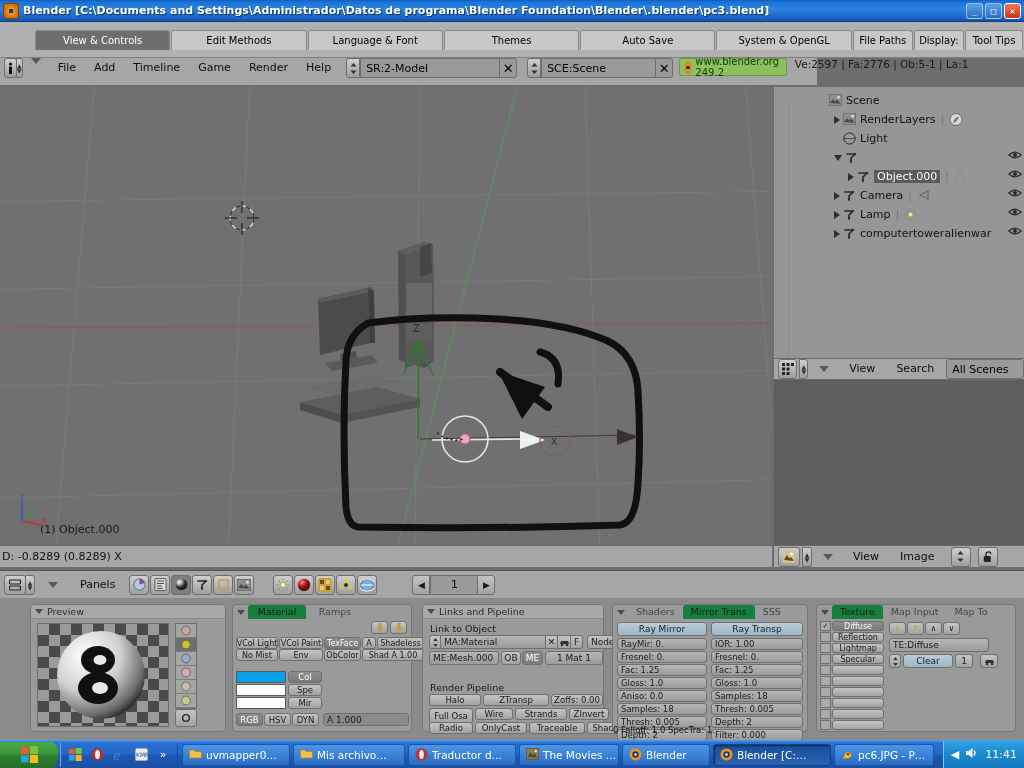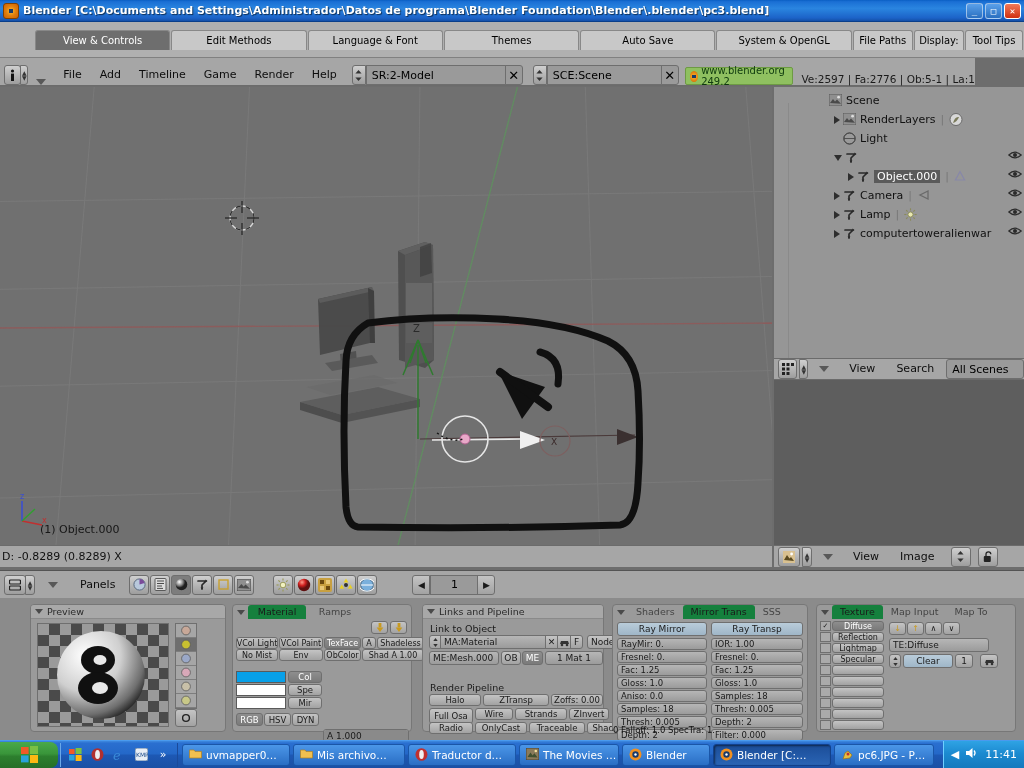--- a/index.html
+++ b/index.html
@@ -25,22 +25,22 @@
   
   #prefrow { position:absolute; left:0; top:22px; width:1024px; height:36px;
     background:#b0b0b0; border-bottom:1px solid #808080; }
   #prefrow .inner { position:absolute; left:0; top:8px; width:1024px; height:20px; display:flex; }
   .ptab { height:20px; background:#c8c8c8; border:1px solid #888; border-bottom:none;
     color:#000; font-size:10px; display:flex; align-items:center; justify-content:center;
     border-radius:3px 3px 0 0; margin-right:1px; }
   .ptab.sel { background:#6e6e6e; color:#fff; }
 
   
-  #infohdr { position:absolute; left:0; top:58px; width:975px; height:28px;
-    background:#a6a6a6; border-bottom:1px solid #6b6b6b; display:flex; align-items:flex-end;
+  #infohdr { position:absolute; left:0; top:58px; width:817px; height:28px;
+    background:#a6a6a6; border-bottom:1px solid #6b6b6b; display:flex; align-items:flex-start;
     padding-left:4px; }
   .bl-icbtn { height:20px; background:linear-gradient(180deg,#cfcfcf,#9d9d9d);
     border:1px solid #6e6e6e; border-radius:3px; display:flex; align-items:center;
     justify-content:center; font-size:11px; color:#1a1a1a; }
   .bl-updown { width:10px; height:20px; background:linear-gradient(180deg,#cfcfcf,#9d9d9d);
     border:1px solid #6e6e6e; border-radius:0 3px 3px 0; margin-left:-1px;
     display:flex; flex-direction:column; align-items:center; justify-content:center;
     font-size:6px; line-height:5px; color:#333; }
   .menuitem { font-size:11px; color:#0d0d0d; padding:0 9px; height:20px; line-height:20px; }
   .tri-down { width:0;height:0;border-left:5px solid transparent;border-right:5px solid transparent;
@@ -753,21 +753,21 @@
         <div style="display: flex; gap: 2px; margin-bottom: 1px;">
           <div style="width: 50px; height: 12px; border: 1px solid rgb(90, 90, 90); background: rgb(255, 255, 255);"></div>
           <div class="bbtn" style="width: 34px; height: 12px; font-size: 8.5px;">Mir</div>
         </div>
       </div>
     <div id="matModes" style="position:absolute;left:3px;top:108px;display:flex;gap:1px">
         <div class="bbtn on" style="width: 27px; height: 13px; font-size: 8.5px;">RGB</div>
         <div class="bbtn" style="width: 27px; height: 13px; font-size: 8.5px;">HSV</div>
         <div class="bbtn" style="width: 27px; height: 13px; font-size: 8.5px;">DYN</div>
       </div>
-    <div class="sldr" style="position:absolute;left:90px;top:124px;width:86px;height:13px">
+    <div class="sldr" style="position:absolute;left:90px;top:108px;width:86px;height:13px">
       <div class="fill" style="width:100%"></div>
       <span>A 1.000</span>
     </div>
   </div>
 
   <div class="panel" style="left:422px;top:6px;width:182px;height:128px">
     <div class="panel-hdr">
       <div class="tri"></div>
       <span>Links and Pipeline</span>
     </div>

